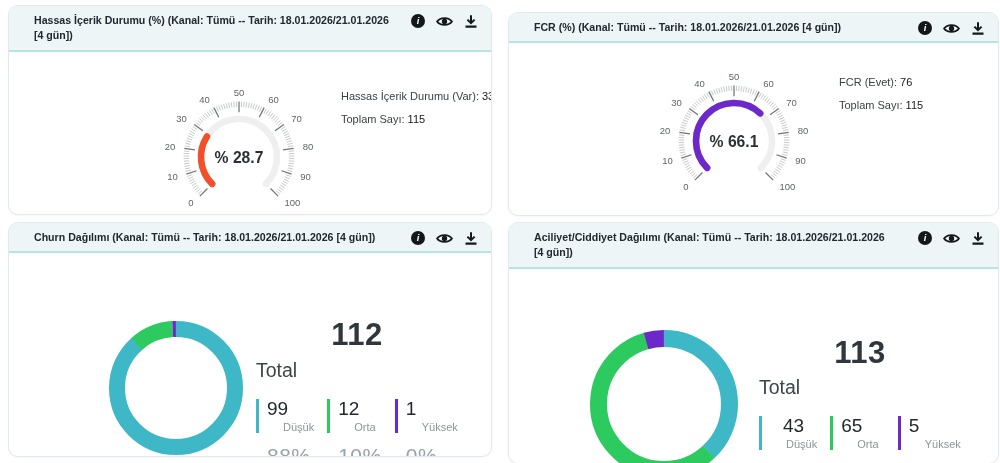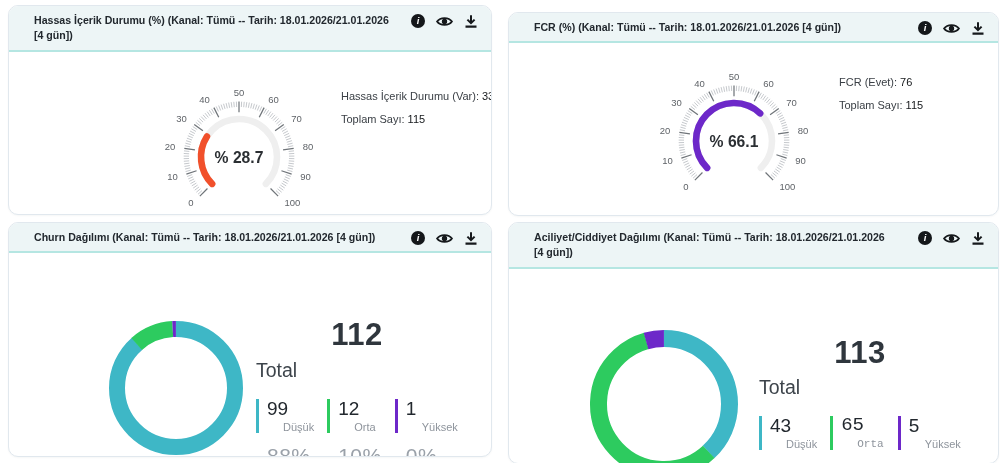--- a/index.html
+++ b/index.html
@@ -397,28 +397,28 @@
     <svg class="donut-svg" style="left:80px;top:60px" width="150" height="150">
         <circle cx="75" cy="75" r="65.5" fill="none" stroke="#3eb7c6" stroke-width="17" stroke-dasharray="156.60700369620625 411.5486376202629" transform="rotate(-90 75 75)"></circle>
         <circle cx="75" cy="75" r="65.5" fill="none" stroke="#2dcb5f" stroke-width="17" stroke-dasharray="236.73151721519548 411.5486376202629" transform="rotate(46.991150442477874 75 75)"></circle>
         <circle cx="75" cy="75" r="65.5" fill="none" stroke="#6d28c9" stroke-width="17" stroke-dasharray="18.21011670886119 411.5486376202629" transform="rotate(254.07079646017695 75 75)"></circle>
       </svg>
     <div class="stats" style="left:250px;top:68px">
       <div class="stat-big">113</div>
       <div class="stat-total">Total</div>
       <div class="cols">
         <div class="seg">
-          <div class="seg-main" style="border-left-color: rgb(62, 183, 198);">
+          <div class="seg-main" style="border-left-color: rgb(62, 183, 198); text-align: center;">
             <div class="seg-val">43</div>
             <div class="seg-label">Düşük</div>
           </div>
           <div class="seg-pct">38%</div>
         </div>
         <div class="seg">
-          <div class="seg-main" style="border-left-color: rgb(45, 203, 95); font-family: Liberation Mono, monospace;">
+          <div class="seg-main" style="border-left-color: rgb(45, 203, 95);">
             <div class="seg-val">65</div>
             <div class="seg-label">Orta</div>
           </div>
           <div class="seg-pct">57%</div>
         </div>
         <div class="seg">
           <div class="seg-main" style="border-left-color: rgb(109, 40, 201);">
             <div class="seg-val">5</div>
             <div class="seg-label">Yüksek</div>
           </div>

